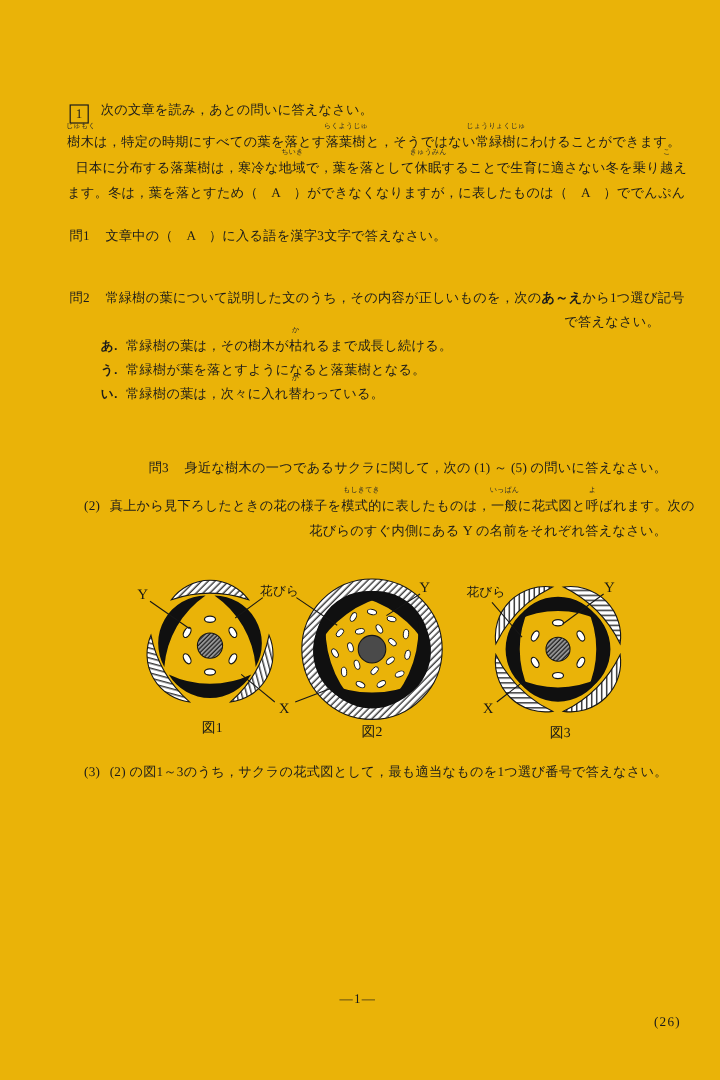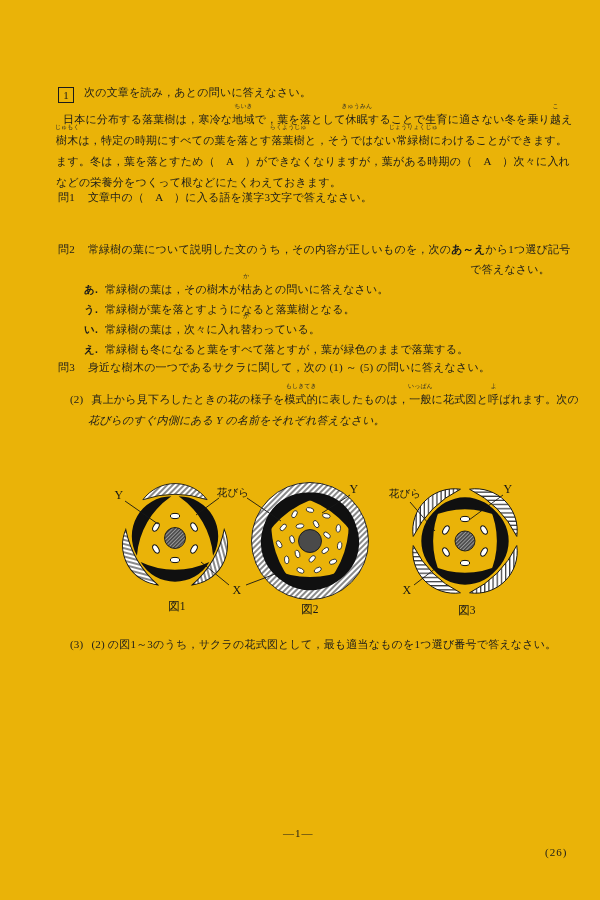--- a/index.html
+++ b/index.html
@@ -33,64 +33,60 @@
 </head>
 <body>
 
 <div class="page">
 
   <div class="abs l21" style="top:82px; left:58px;">
     <span class="secbox">1</span><span>次の文章を読み，あとの問いに答えなさい。</span>
   </div>
 
   <div class="abs" style="top:109px; left:56px; width:492px;">
+    <div class="l21">
+      <span class="rbw"><span>樹木</span><span class="rt">じゅもく</span></span><span>は，特定の時期にすべての葉を落とす</span><span class="rbw"><span>落葉樹</span><span class="rt">らくようじゅ</span></span><span>と，そうではない</span><span class="rbw"><span>常緑樹</span><span class="rt">じょうりょくじゅ</span></span><span>にわけることができます。</span>
+    </div>
     <div class="l21 indent1">
       <span>日本に分布する落葉樹は，寒冷な</span><span class="rbw"><span>地域</span><span class="rt">ちいき</span></span><span>で，葉を落として</span><span class="rbw"><span>休眠</span><span class="rt">きゅうみん</span></span><span>することで生育に適さない冬を乗り</span><span class="rbw"><span>越</span><span class="rt">こ</span></span><span>え</span>
     </div>
-    <div class="l21">
-      <span class="rbw"><span>樹木</span><span class="rt">じゅもく</span></span><span>は，特定の時期にすべての葉を落とす</span><span class="rbw"><span>落葉樹</span><span class="rt">らくようじゅ</span></span><span>と，そうではない</span><span class="rbw"><span>常緑樹</span><span class="rt">じょうりょくじゅ</span></span><span>にわけることができます。</span>
-    </div>
-    <div class="l21">ます。冬は，葉を落とすため（　A　）ができなくなりますが，葉がある時期の（　A　）次々に入れ</div>
-    <div class="l21">などの栄養分をつくって根などにたくわえておきます。</div>
+    <div class="l21">ます。冬は，葉を落とすため（　A　）ができなくなりますが，に表したものは（　A　）ででんぷん</div>
   </div>
 
   <div class="abs l21" style="top:187px; left:58px;">
     <span class="qlabel">問1</span><span>文章中の（　A　）に入る語を漢字3文字で答えなさい。</span>
   </div>
 
   <div class="abs" style="top:239px; left:58px; width:492px;">
     <div class="l20">
       <span class="qlabel">問2</span><span>常緑樹の葉について説明した文のうち，その内容が正しいものを，次の</span><span class="bold">あ～え</span><span>から1つ選び記号</span>
     </div>
     <div class="l20" style="padding-left:38px;text-align:right;">で答えなさい。</div>
     <div style="padding-left:26px;">
       <div class="l20">
-        <span class="olabel">あ.</span><span>常緑樹の葉は，その樹木が</span><span class="rbw"><span>枯</span><span class="rt">か</span></span><span>あとの問いに答えなさい。</span>
+        <span class="olabel">あ.</span><span>常緑樹の葉は，その樹木が</span><span class="rbw"><span>枯</span><span class="rt">か</span></span><span>れるまで成長し続ける。</span>
       </div>
       <div class="l20">
         <span class="olabel">う.</span><span>常緑樹が葉を落とすようになると落葉樹となる。</span>
       </div>
       <div class="l20">
         <span class="olabel">い.</span><span>常緑樹の葉は，次々に入れ</span><span class="rbw"><span>替</span><span class="rt">か</span></span><span>わっている。</span>
       </div>
-      <div class="l20">
-        <span class="olabel">え.</span><span>常緑樹も冬になると葉をすべて落とすが，葉が緑色のままで落葉する。</span>
-      </div>
-    </div>
-  </div>
-
-  <div class="abs" style="top:357px; left:58px; width:498px;">
+    </div>
+  </div>
+
+  <div class="abs" style="top:380px; left:58px; width:498px;text-align:right;">
     <div class="l21">
       <span class="qlabel">問3</span><span>身近な樹木の一つであるサクラに関して，次の (1) ～ (5) の問いに答えなさい。</span>
     </div>
     <div style="height:11px;"></div>
     <div class="l21" style="padding-left:12px;">
       <span class="slabel">(2)</span><span>真上から見下ろしたときの花の様子を</span><span class="rbw"><span>模式的</span><span class="rt">もしきてき</span></span><span>に表したものは，</span><span class="rbw"><span>一般</span><span class="rt">いっぱん</span></span><span>に花式図と</span><span class="rbw"><span>呼</span><span class="rt">よ</span></span><span>ばれます。次の</span>
     </div>
-    <div class="l21" style="padding-left:30px;font-style:italic;">花びらのすぐ内側にある Y の名前をそれぞれ答えなさい。</div>
+    <div class="l21" style="padding-left:30px;">花びらのすぐ内側にある Y の名前をそれぞれ答えなさい。</div>
   </div>
 
   <svg class="abs" style="top:481px; left:55px;" width="500" height="140" viewBox="0 0 500 140">
     <defs>
       <pattern id="hatch" width="4" height="4" patternUnits="userSpaceOnUse" patternTransform="rotate(45)">
         <rect width="4" height="4" fill="#ffffff"></rect>
         <line x1="1" y1="0" x2="1" y2="4" stroke="#3a3a3a" stroke-width="1.2"></line>
       </pattern>
       <pattern id="dense" width="2.6" height="2.6" patternUnits="userSpaceOnUse" patternTransform="rotate(45)">
         <rect width="2.6" height="2.6" fill="#9a9a9a"></rect>

